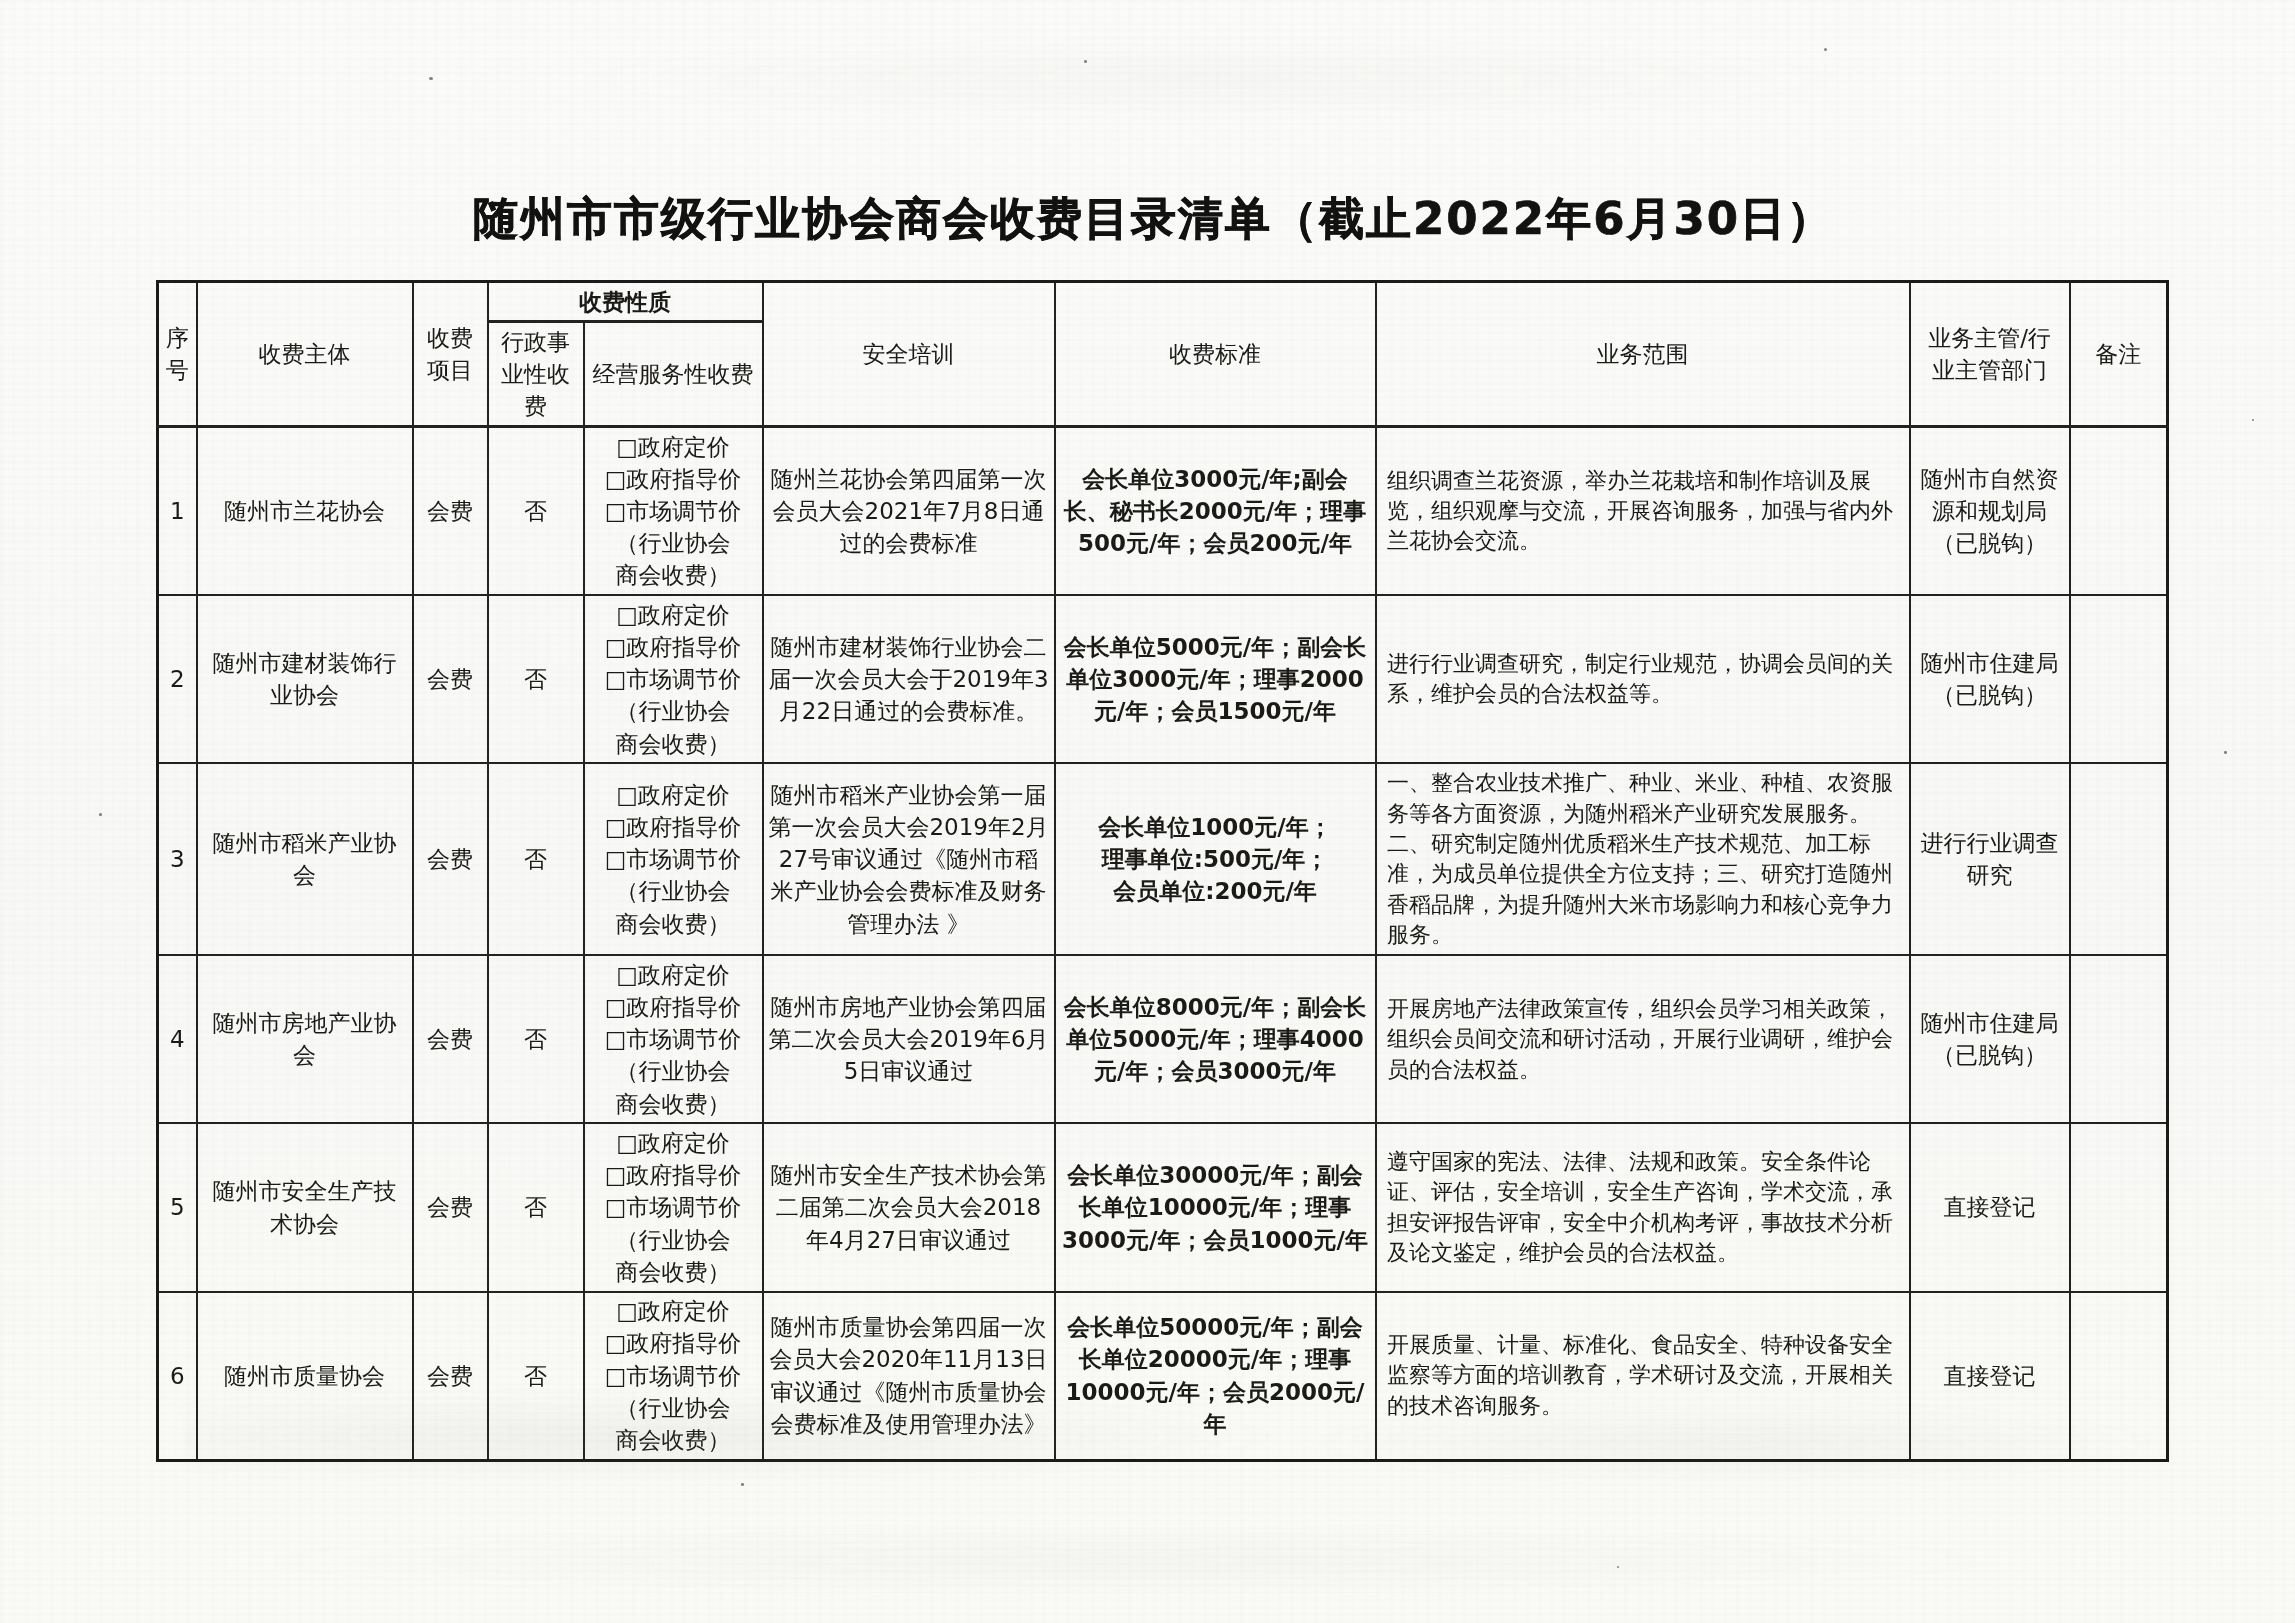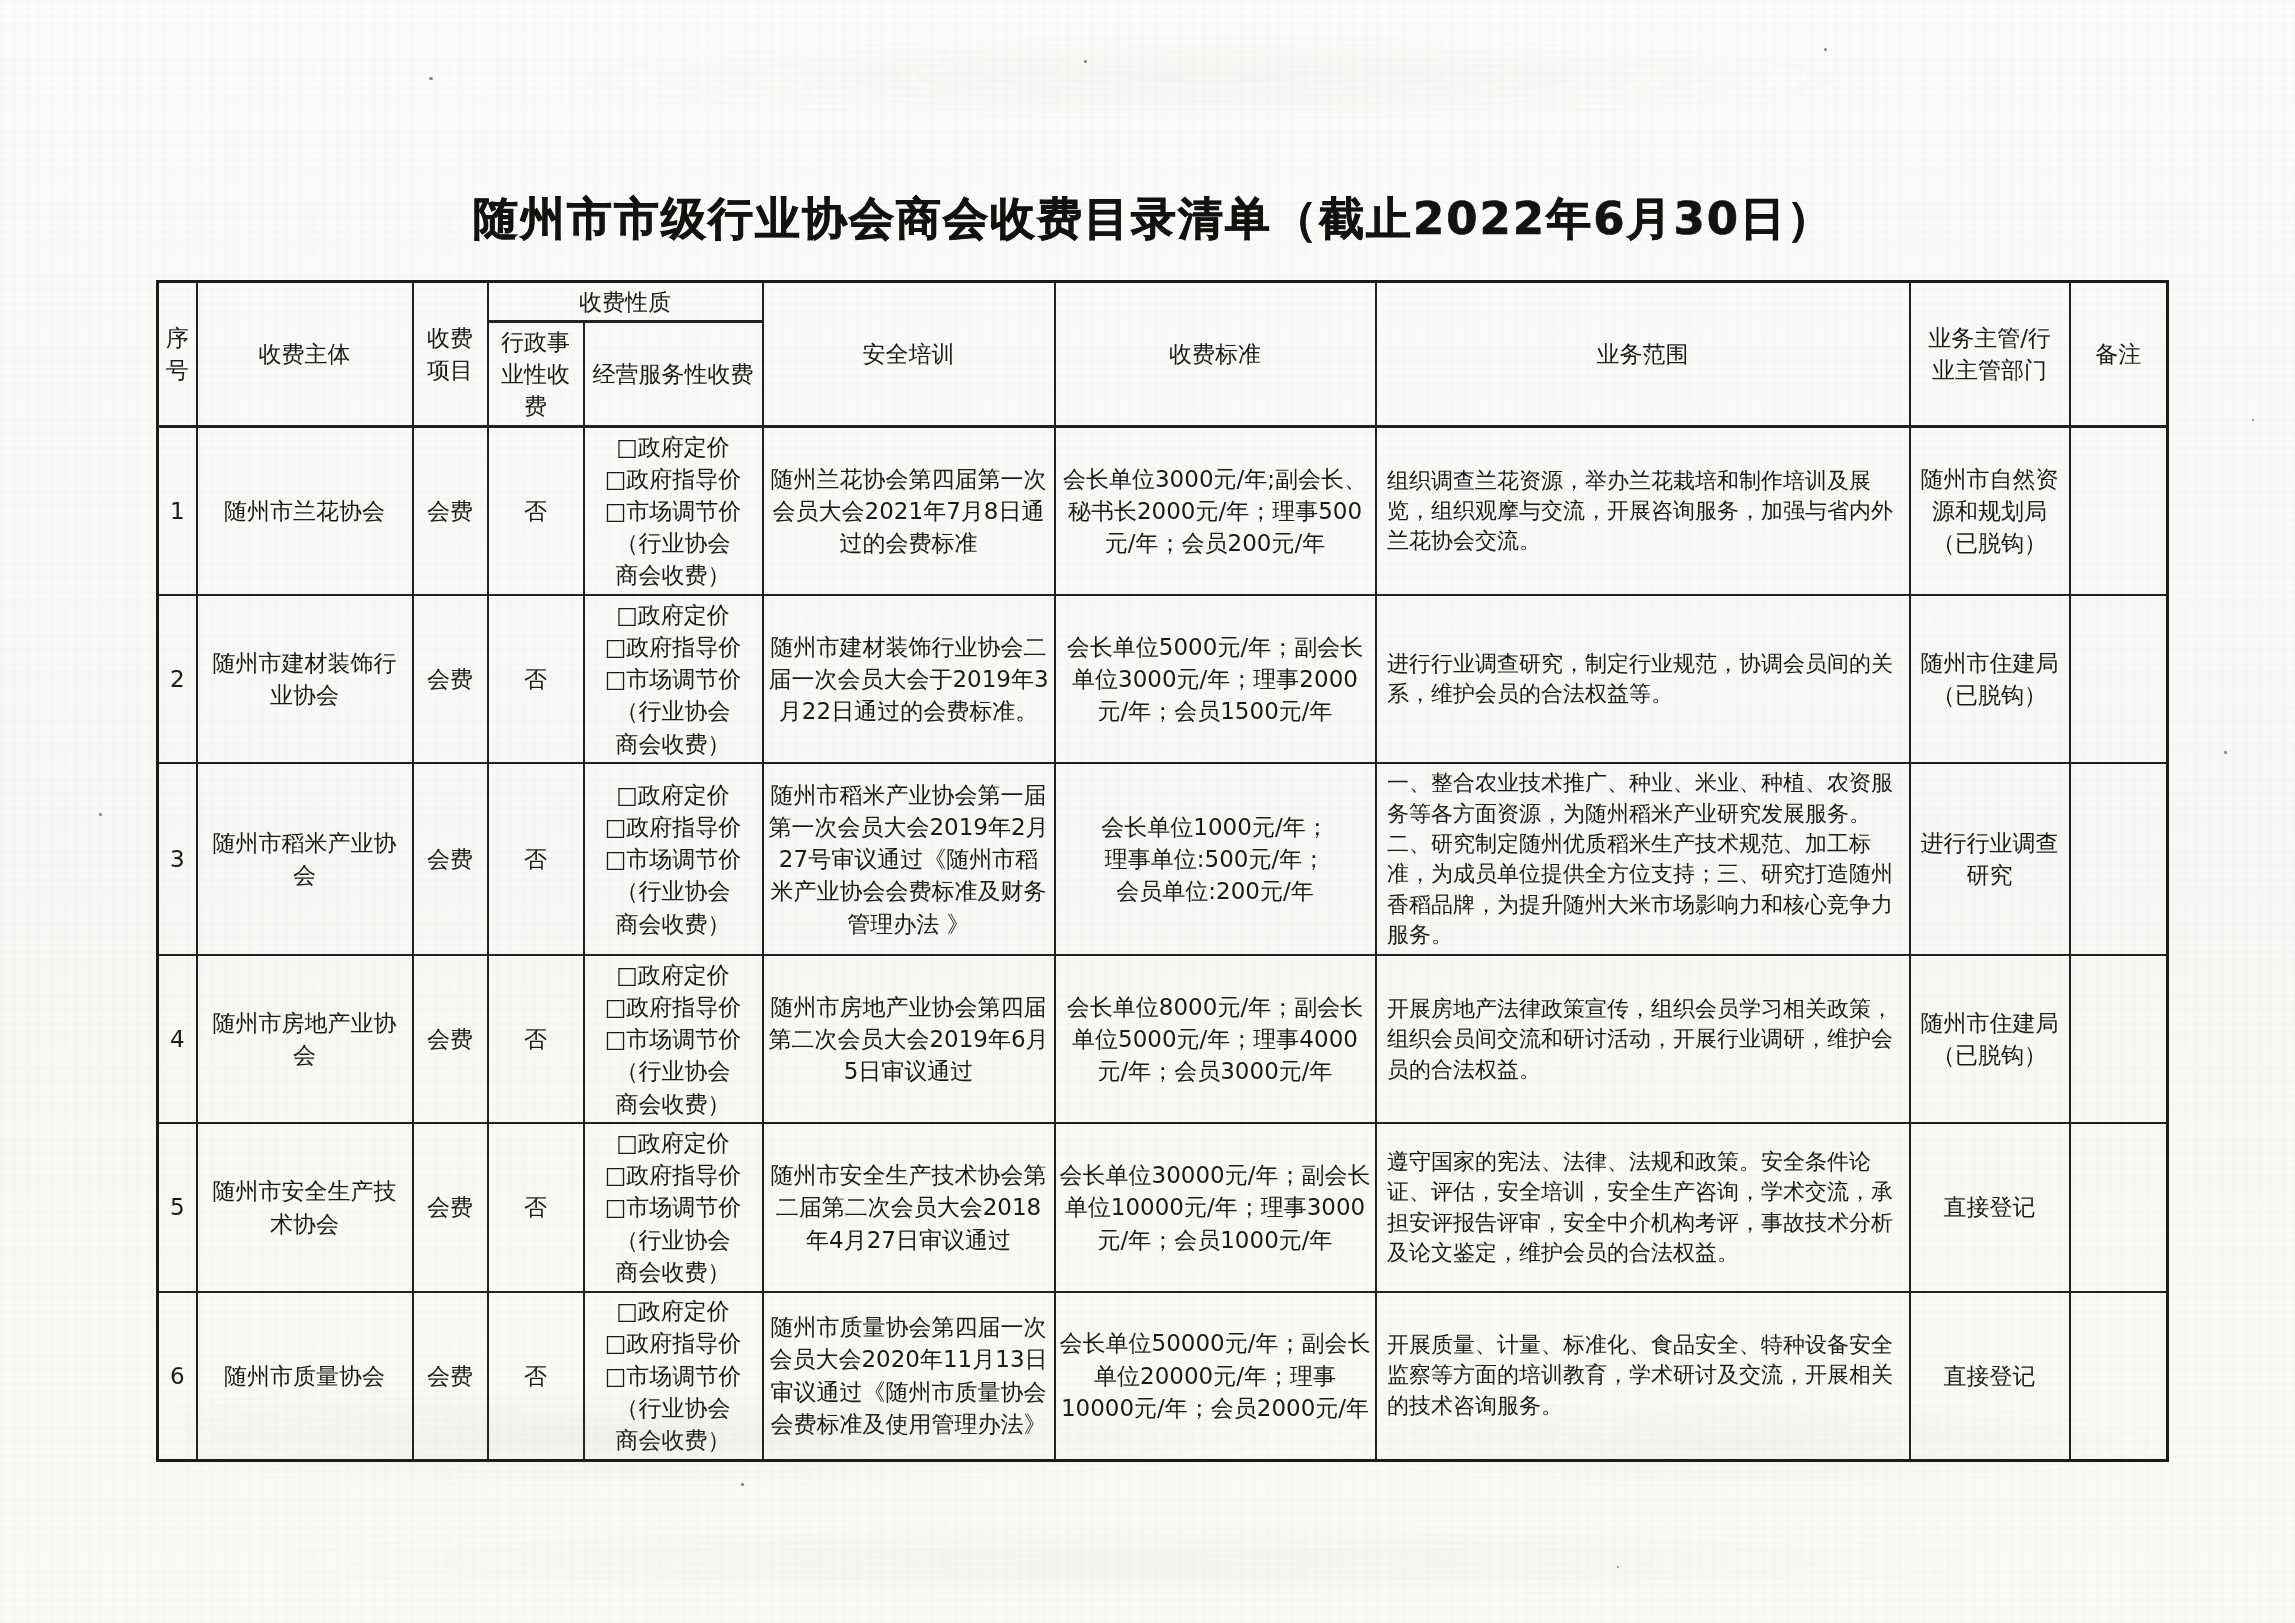--- a/index.html
+++ b/index.html
@@ -35,33 +35,33 @@
     padding:2.6px 6.5px;
     text-align:center; vertical-align:middle;
     font-size:23px; font-weight:normal;
     line-height:1.40;
     overflow:hidden;
     color:#1b1a17;
   }
   thead tr.h1 { height:37px; }
   thead tr.h2 { height:90px; }
   thead th { font-size:22px; }
-  th.nature { border-bottom-width:3.9px; }
+  th.nature { border-bottom-width:3.9px;font-weight:bold; }
   thead tr.h2 th, thead th[rowspan] { border-bottom-width:3.9px; }
   tbody tr td { border-top-width:3.9px; border-bottom-width:3.9px; }
   tbody tr:nth-child(1) { height:164px; }
   tbody tr:nth-child(2) { height:161px; }
   tbody tr:nth-child(3) { height:183px; }
   tbody tr:nth-child(4) { height:154px; }
   tbody tr:nth-child(5) { height:161px; }
   tbody tr:nth-child(6) { height:141px; }
   td.pre { white-space:pre-line;margin-left:12px; }
   td.scope { text-align:left; padding:3.9px 10.5px; font-size:22px; line-height:1.38;margin-left:20px; }
   td.basis { padding:2.6px 3.9px; }
-  td.std { padding:2.6px 3.9px; }
+  td.std { padding:2.6px 3.9px;font-weight:bold; }
 
   
   .ghost { position:absolute; pointer-events:none; filter:blur(4.6px); }
   .ghost.g1 { left:183px; top:1388px; width:1113px; height:98px;
     background:radial-gradient(ellipse at 40% 50%, rgba(110,110,105,0.07), rgba(0,0,0,0) 70%); }
   .ghost.g2 { left:1309px; top:1401px; width:851px; height:85px;
     background:radial-gradient(ellipse at 50% 50%, rgba(110,110,105,0.055), rgba(0,0,0,0) 72%); }
   .ghost.g3 { left:275px; top:1525px; width:1702px; height:72px;
     background:radial-gradient(ellipse at 50% 50%, rgba(120,120,115,0.045), rgba(0,0,0,0) 75%); }
   .ghost.g4 { left:589px; top:39px; width:1244px; height:79px;

